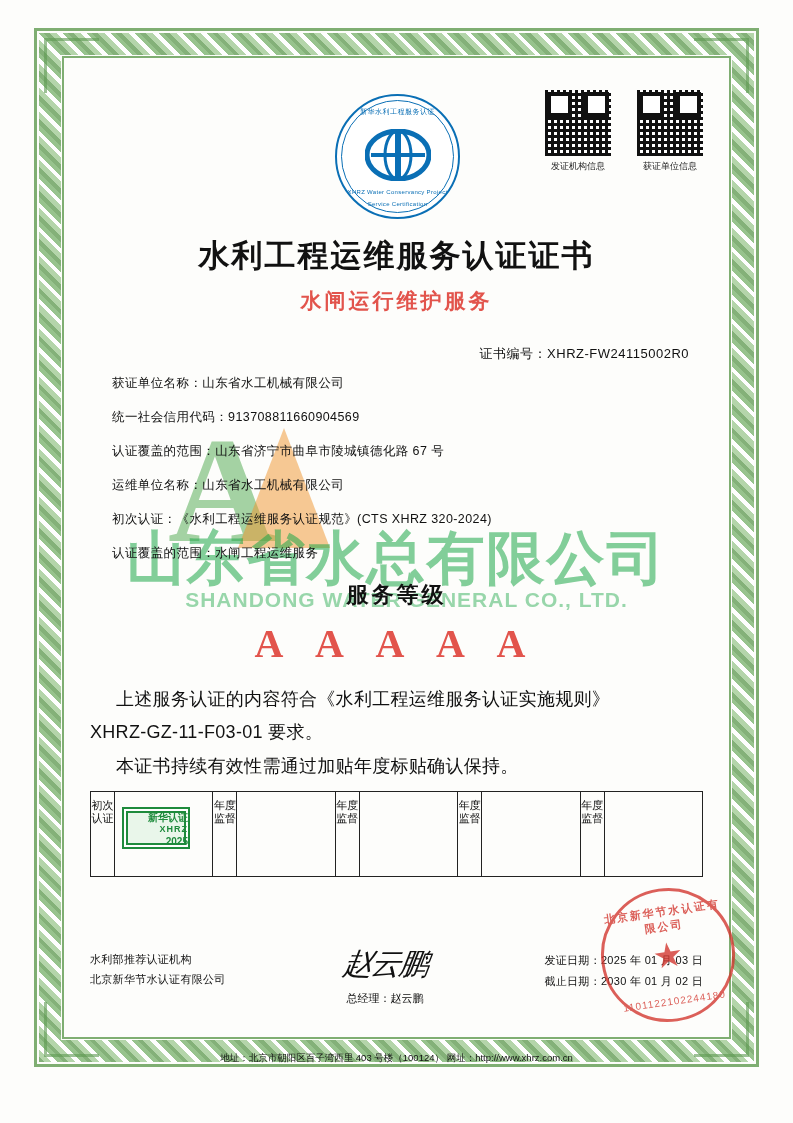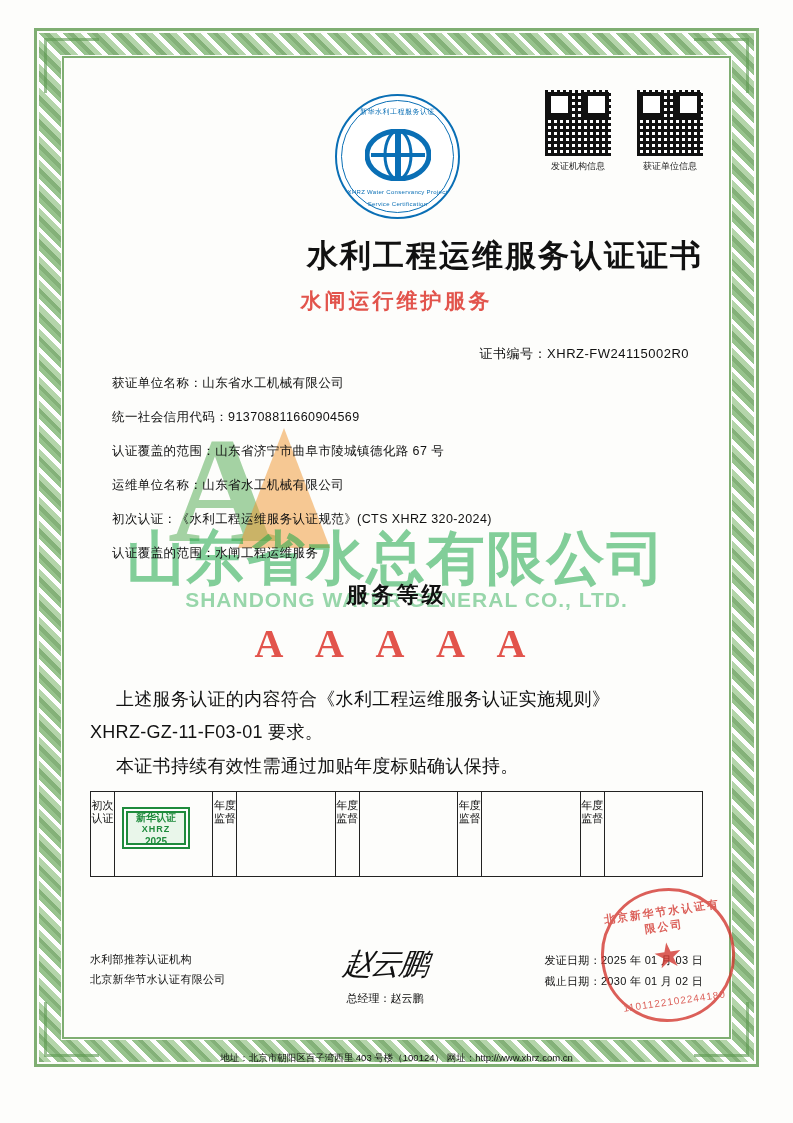--- a/index.html
+++ b/index.html
@@ -186,21 +186,21 @@
   .qr-img::before { left: 2px; top: 2px; }
   .qr-img::after { right: 2px; top: 2px; }
   .qr-cap {
     margin-top: 4px;
     font-size: 9px;
     color: #222;
   }
 
   .title-main {
     margin-top: 155px;
-    text-align: right;
+    text-align: center;
     font-size: 31px;
     font-weight: bold;
     color: #111;
     letter-spacing: 2px;
     font-family: "Liberation Sans", sans-serif;
   }
   .title-sub {
     margin-top: 10px;
     text-align: center;
     font-size: 21px;
@@ -282,21 +282,21 @@
     position: relative;
   }
   .sup-cell:last-child { border-right: none; }
   .stamp-green {
     position: absolute;
     left: 7px; top: 15px;
     width: 68px; height: 42px;
     border: 2px solid #1e8b3c;
     box-shadow: inset 0 0 0 2px #fff, inset 0 0 0 4px #1e8b3c;
     background: #e9f6ea;
-    text-align: center;
+    text-align: right;
     color: #1e8b3c;
     font-size: 10px;
     font-weight: bold;
     line-height: 1.25;
     padding-top: 3px;
     box-sizing: border-box;
   }
   .stamp-green .s2 { font-size: 9px; letter-spacing: 1px; }
   .stamp-green .s3 { font-size: 10px; }
 

